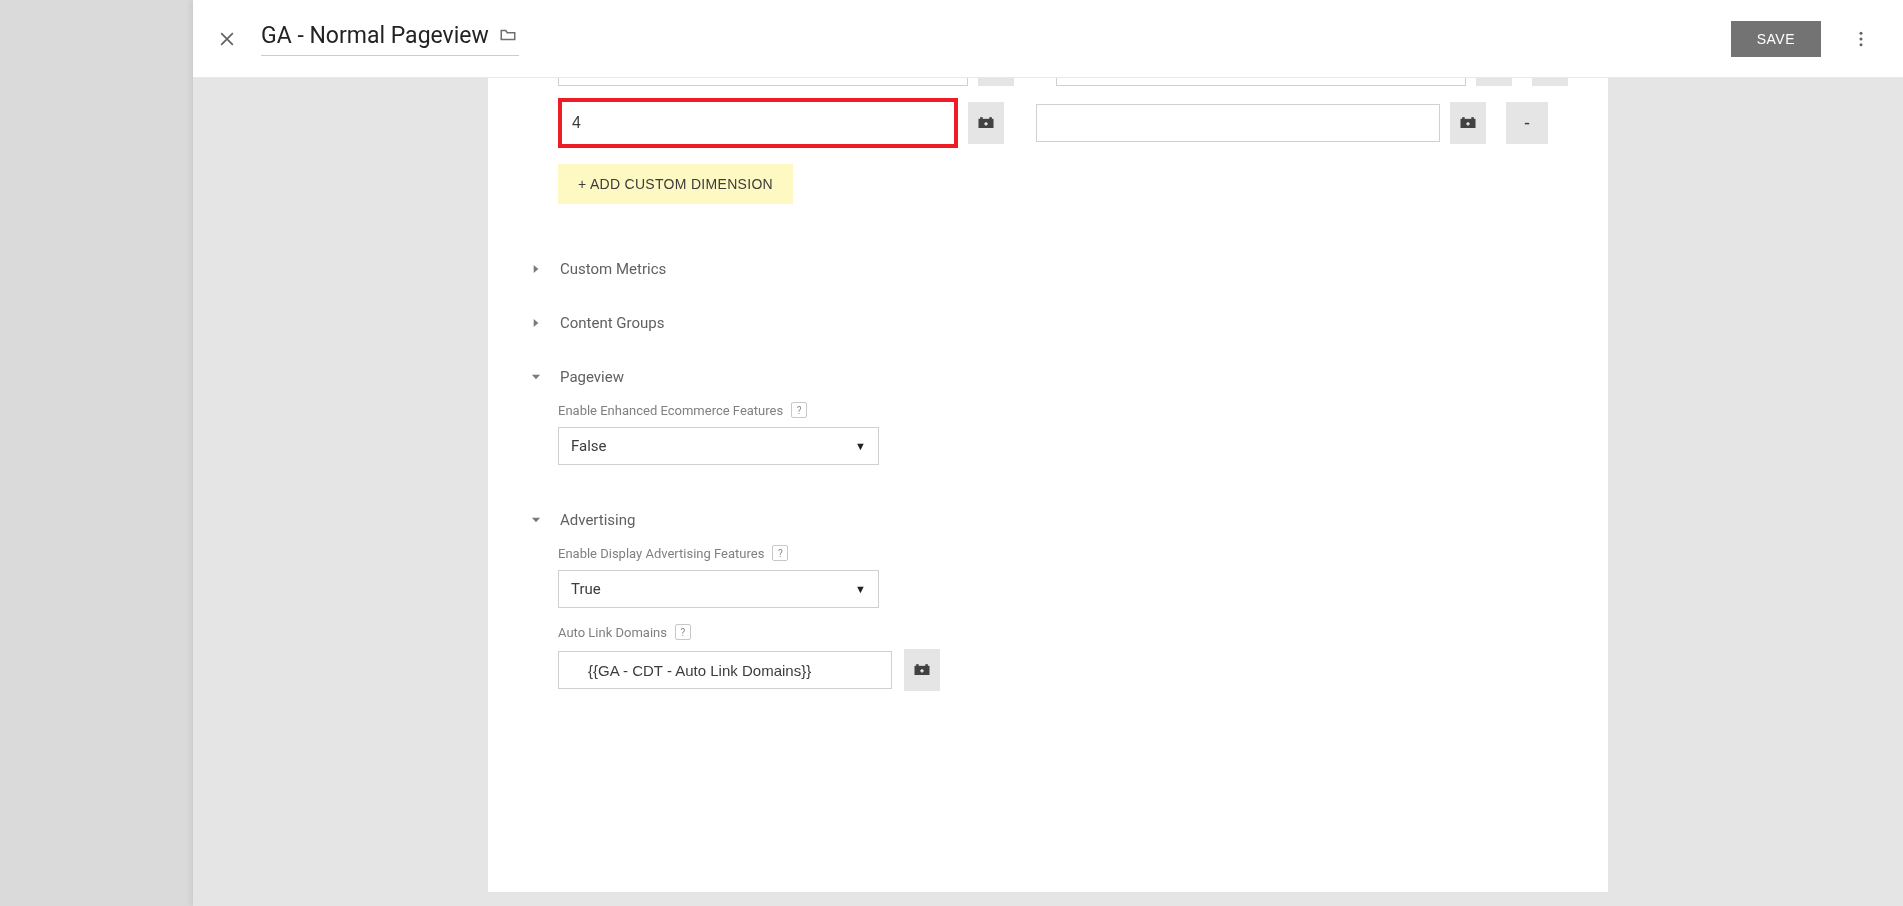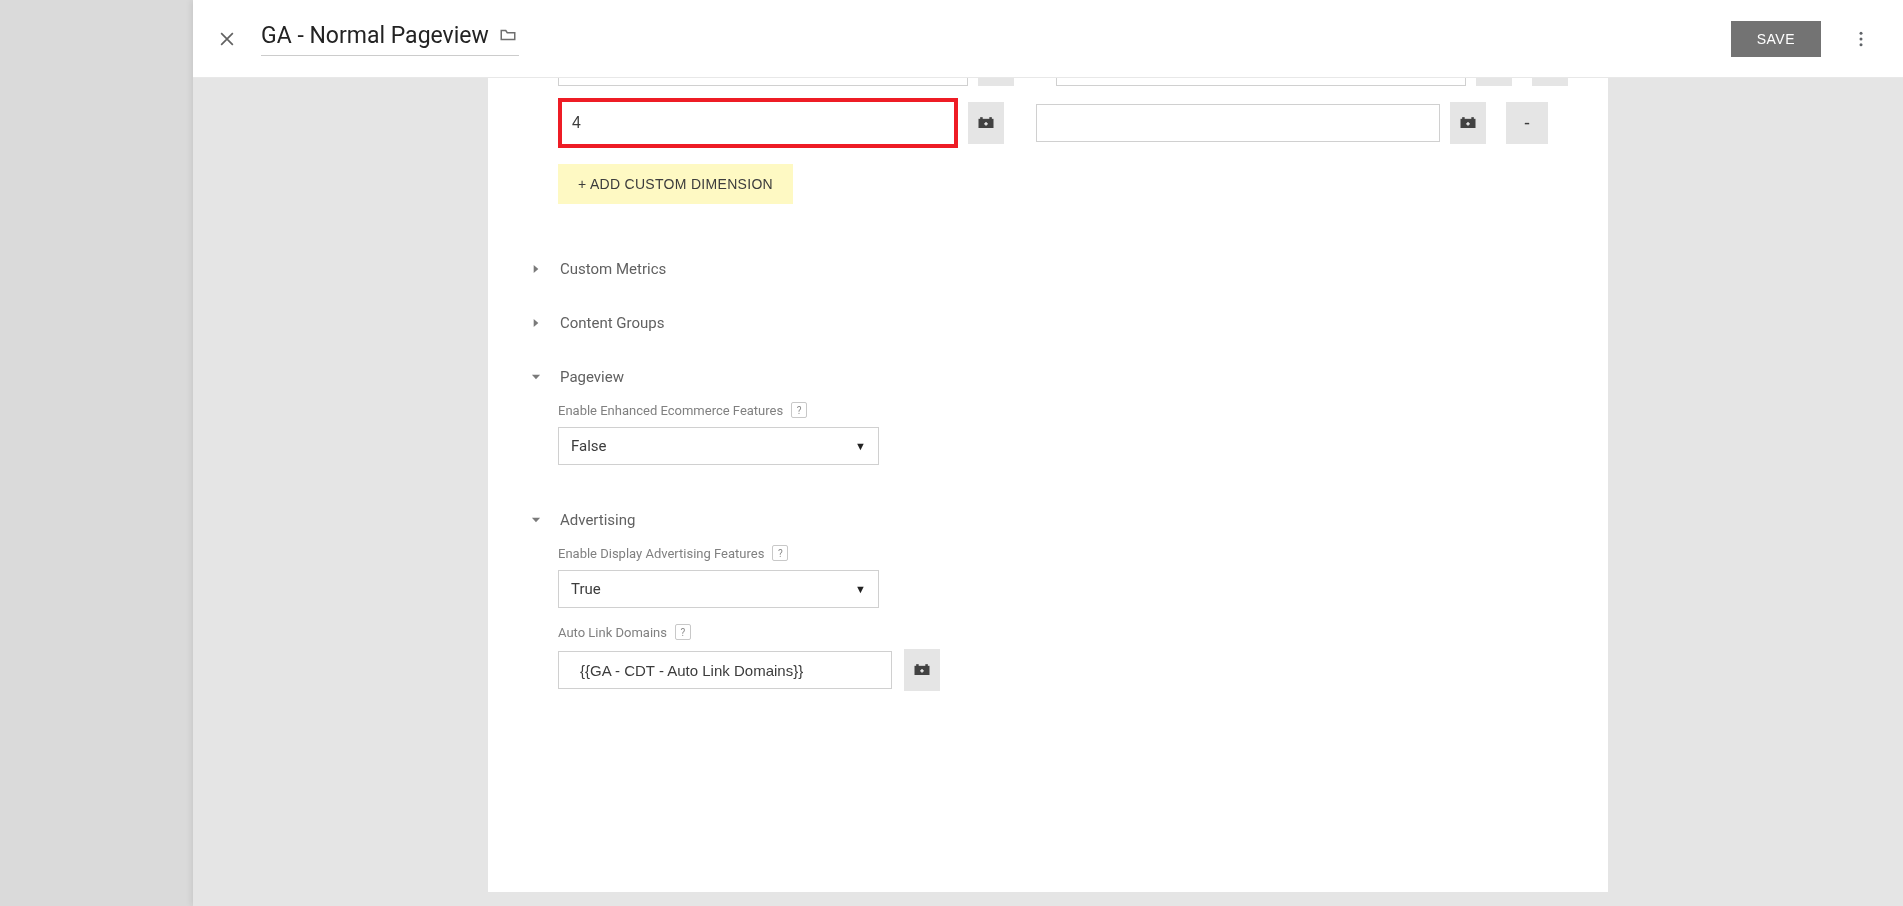--- a/index.html
+++ b/index.html
@@ -203,21 +203,21 @@
     display: flex;
     align-items: center;
     justify-content: space-between;
     cursor: pointer;
   }
   .faux-select .caret { font-size: 11px; color: #222; }
 
   .text-field {
     width: 334px; height: 38px;
     border: 1px solid #d0d0d0;
-    padding: 0 21px;
+    padding: 0 29px;
     font-size: 15px;
     color: #3c3c3c;
     margin-top: 8px;
   }
   .inline-row { display: flex; align-items: center; gap: 12px; }
 
   svg { display: block; }
 </style>
 </head>
 <body>

